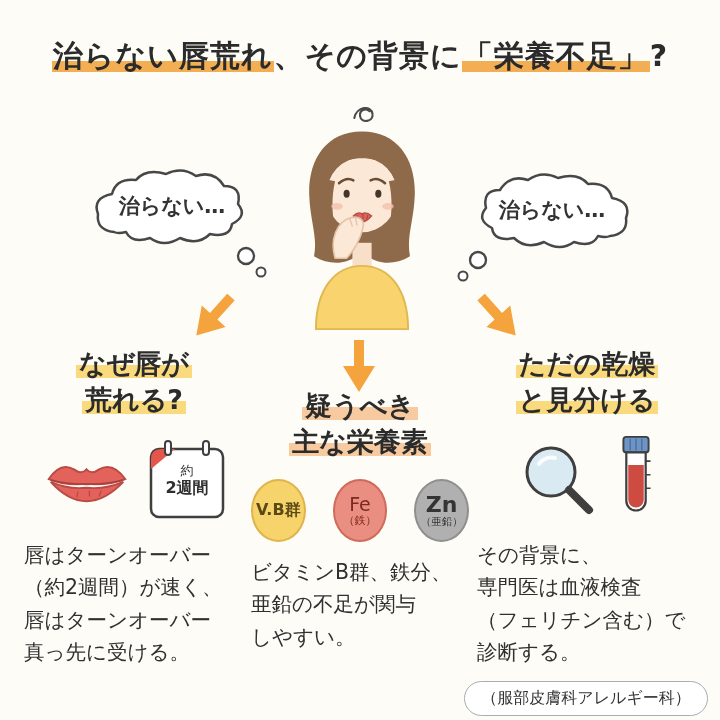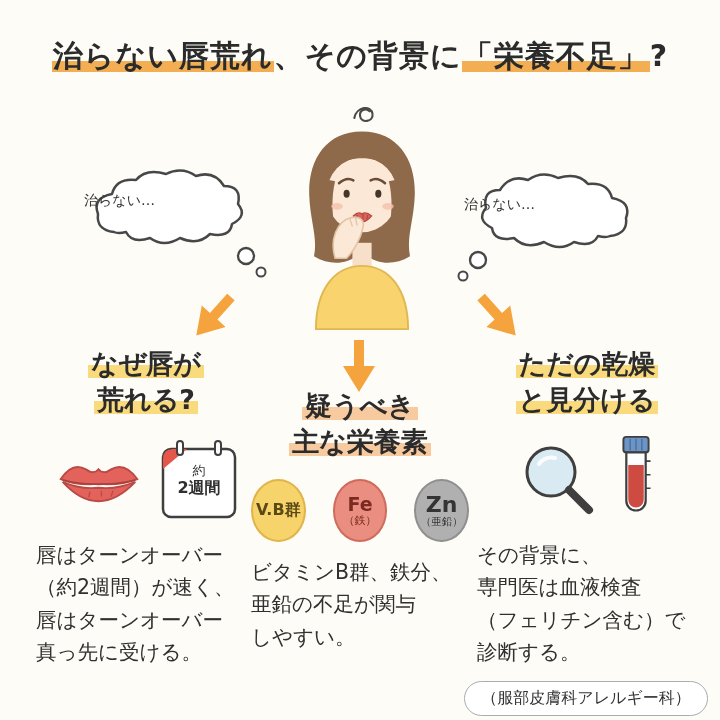--- a/index.html
+++ b/index.html
@@ -16,47 +16,47 @@
   .hl-orange{background:linear-gradient(transparent 66%, rgba(242,166,66,.9) 66%, rgba(242,166,66,.9) 97%, transparent 97%);padding:0 1px;}
   .hl-yellow{background:linear-gradient(transparent 56%, rgba(249,216,118,.95) 56%, rgba(249,216,118,.95) 96%, transparent 96%);padding:0 3px;}
   .hl-peach{background:linear-gradient(transparent 56%, rgba(247,199,155,.95) 56%, rgba(247,199,155,.95) 96%, transparent 96%);padding:0 3px;}
 
   
   .woman{position:absolute;left:266px;top:98px;width:192px;height:232px;}
   .thought{position:absolute;width:192px;height:122px;}
   .thought-left{left:84px;top:162px;}
   .thought-right{left:448px;top:166px;}
   .thought svg{position:absolute;left:0;top:0;}
-  .thought-text{position:absolute;left:0;top:30px;width:176px;
-                font-size:14px;font-weight:normal;color:#333;}
+  .thought-text{position:absolute;left:0;top:30px;width:176px;text-align:center;
+                font-size:21px;font-weight:bold;color:#333;}
   .thought-right .thought-text{left:16px;}
 
   
   .arrow{position:absolute;width:42px;height:54px;}
   .arrow-left{left:192px;top:290px;transform:rotate(42deg);}
   .arrow-center{left:338px;top:340px;}
   .arrow-right{left:478px;top:290px;transform:rotate(-42deg);}
 
   
   .col{position:absolute;}
-  .left-col{left:36px;top:346px;width:220px;}
+  .left-col{left:24px;top:346px;width:220px;}
   .mid-col{left:251px;top:388px;width:218px;}
   .right-col{left:477px;top:346px;width:220px;}
   .col-heading{font-size:27px;font-weight:bold;text-align:center;line-height:1.35;color:#2B2B2B;}
   .icon-row{display:flex;justify-content:center;align-items:center;gap:14px;margin-top:16px;height:90px;}
   .body-text{margin-top:14px;font-size:20.5px;line-height:1.58;color:#303030;font-weight:500;}
 
   
   .circle-row{display:flex;justify-content:center;align-items:center;gap:27px;margin-top:18px;}
   .nutrient{width:63px;height:63px;border-radius:50%;display:flex;flex-direction:column;
             align-items:center;justify-content:center;line-height:1.05;box-sizing:border-box;}
   .n-vb{background:#F6D36B;border:2.5px solid #E0B44A;}
   .n-vb .n-main{font-size:16px;font-weight:bold;color:#5C4A16;}
   .n-fe{background:#E98E80;border:2.5px solid #D06B5C;}
-  .n-fe .n-main{font-size:19px;font-weight:bold;color:#7C2A20;}
+  .n-fe .n-main{font-size:19px;font-weight:normal;color:#7C2A20;}
   .n-fe .n-sub{font-size:11px;color:#7C2A20;}
   .n-zn{background:#B0B0B0;border:2.5px solid #8F8F8F;}
   .n-zn .n-main{font-size:22px;font-weight:bold;color:#343434;}
   .n-zn .n-sub{font-size:10.5px;color:#343434;}
 
   
   .calendar-wrap{position:relative;width:80px;height:86px;}
   .cal-text{position:absolute;left:0;top:26px;width:80px;text-align:center;color:#2F2F2F;}
   .cal-line1{font-size:13px;display:block;line-height:1.2;}
   .cal-line2{font-size:16px;font-weight:bold;display:block;line-height:1.25;}

